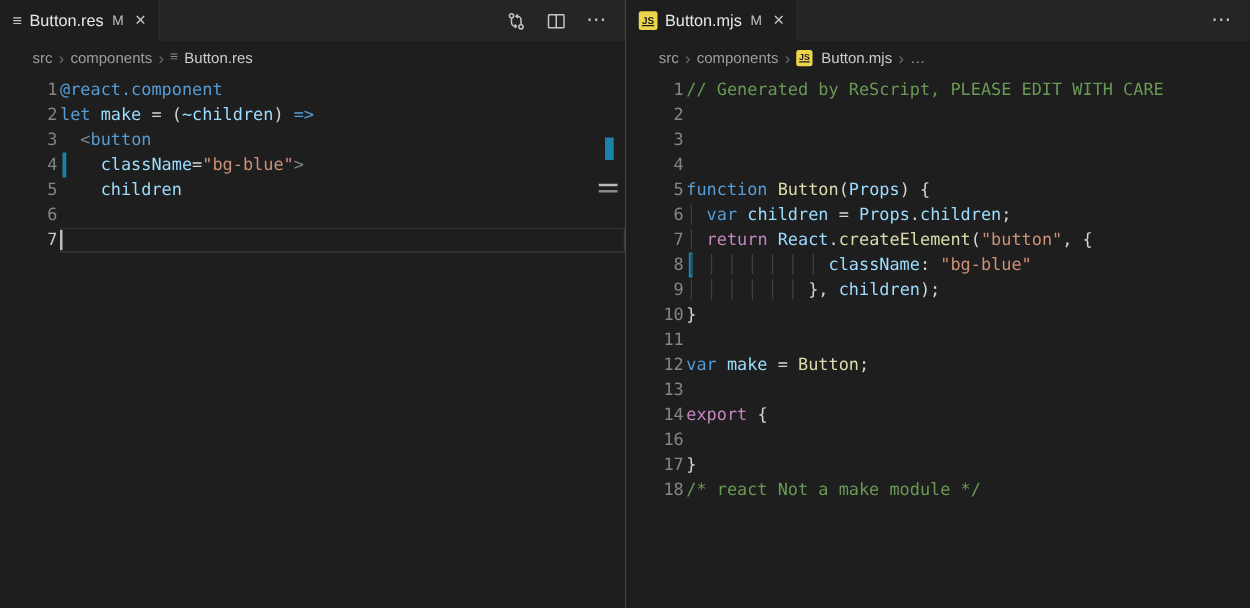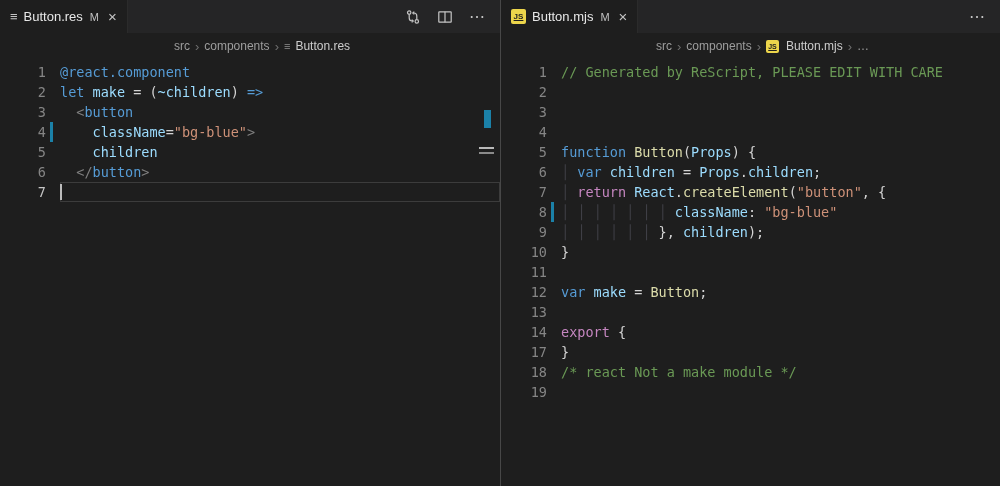--- a/index.html
+++ b/index.html
@@ -12,30 +12,30 @@
   .tab{display:flex;align-items:center;padding:0 10px;background:#1e1e1e;border-right:1px solid #2b2b2b;cursor:default;}
   .tab-icon{font-size:13px;color:#c5c5c5;margin-right:6px;line-height:1;}
   .js-badge{display:inline-flex;align-items:center;justify-content:center;width:15px;height:15px;background:#ecd54b;color:#1e1e1e;font-weight:bold;font-size:8px;border-radius:2px;margin-right:6px;text-decoration:underline;}
   .js-badge.small{width:13px;height:13px;font-size:7px;margin:0 5px 0 2px;}
   .tab-label{font-size:13px;color:#e8e8e8;}
   .tab-badge{font-size:11px;color:#c0c0c0;margin-left:7px;}
   .tab-close{font-size:15px;color:#c5c5c5;margin-left:9px;line-height:1;cursor:pointer;}
   .tab-actions{margin-left:auto;display:flex;align-items:center;gap:16px;padding-right:14px;}
   .action{display:inline-flex;align-items:center;color:#c5c5c5;cursor:pointer;}
   .action.more{font-size:16px;letter-spacing:1px;line-height:1;}
-  .breadcrumbs{height:26px;display:flex;align-items:center;padding-left:24px;font-size:12px;color:#9d9d9d;justify-content:center;}
+  .breadcrumbs{height:26px;display:flex;align-items:center;padding-left:24px;font-size:12px;color:#9d9d9d;}
   .crumb{margin:0 2px;cursor:pointer;}
   .crumb.file{color:#cccccc;}
   .sep{color:#6f6f6f;margin:0 3px;font-size:13px;}
   .crumb-icon{font-size:11px;color:#8f8f8f;margin:0 3px 0 2px;}
   .code-area{position:relative;padding-top:3px;font-family:"DejaVu Sans Mono","Liberation Mono",monospace;font-size:13.5px;line-height:20px;}
   .line{display:flex;height:20px;position:relative;}
   .ln{flex:none;width:46px;text-align:right;color:#858585;user-select:none;}
   .line.current .ln{color:#c6c6c6;}
-  .content{flex:1;margin-left:14px;white-space:pre;color:#d4d4d4;position:relative;}
+  .content{flex:1;margin-left:2px;white-space:pre;color:#d4d4d4;position:relative;}
   .line.current .content{box-shadow:inset 0 0 0 1px #3c3c3c;}
   .gdeco{position:absolute;left:50px;top:0;width:3px;height:20px;background:#1b81a8;}
   .cursor{position:absolute;left:0;top:2px;width:2px;height:16px;background:#bcbcbc;}
   .tok.kw{color:#569cd6}.tok.ctl{color:#c586c0}.tok.var{color:#9cdcfe}.tok.fn{color:#dcdcaa}
   .tok.str{color:#ce9178}.tok.cmt{color:#6a9955}.tok.pun{color:#d4d4d4}.tok.pun2{color:#808080}
   .tok.gd{color:#3f3f46}
   .ovr{position:absolute;}
   .ovr.blue{left:484px;top:110px;width:7px;height:18px;background:#1b81a8;}
   .ovr.c1{left:479px;top:147px;width:15px;height:2px;background:#b9b9b9;}
   .ovr.c2{left:479px;top:152px;width:15px;height:2px;background:#8a8a8a;}
@@ -103,21 +103,20 @@
           <div class="ln">4</div>
           <div class="gdeco"></div>
           <div class="content"><span class="tok pun">    </span><span class="tok var">className</span><span class="tok pun">=</span><span class="tok str">"bg-blue"</span><span class="tok pun2">&gt;</span></div>
         </div>
         <div class="line">
           <div class="ln">5</div>
           <div class="content"><span class="tok pun">    </span><span class="tok var">children</span></div>
         </div>
         <div class="line">
           <div class="ln">6</div>
-          <div class="content"><span class="tok pun2">  &lt;/</span><span class="tok kw">button</span><span class="tok pun2">&gt;</span></div>
         </div>
         <div class="line current">
           <div class="ln">7</div>
           <div class="content"><span class="cursor"></span></div>
         </div>
       </div>
     <div class="ovr blue"></div>
     <div class="ovr c1"></div>
     <div class="ovr c2"></div>
   </section>
@@ -195,27 +194,27 @@
         </div>
         <div class="line">
           <div class="ln">13</div>
           <div class="content"></div>
         </div>
         <div class="line">
           <div class="ln">14</div>
           <div class="content"><span class="tok ctl">export </span><span class="tok pun">{</span></div>
         </div>
         <div class="line">
+          <div class="ln">16</div>
+          <div class="content"></div>
+        </div>
+        <div class="line">
           <div class="ln">17</div>
           <div class="content"><span class="tok pun">}</span></div>
         </div>
         <div class="line">
           <div class="ln">18</div>
           <div class="content"><span class="tok cmt">/* react Not a make module */</span></div>
         </div>
-        <div class="line">
-          <div class="ln">19</div>
-          <div class="content"></div>
-        </div>
       </div>
   </section>
 
 </div>
 
 </body></html>

